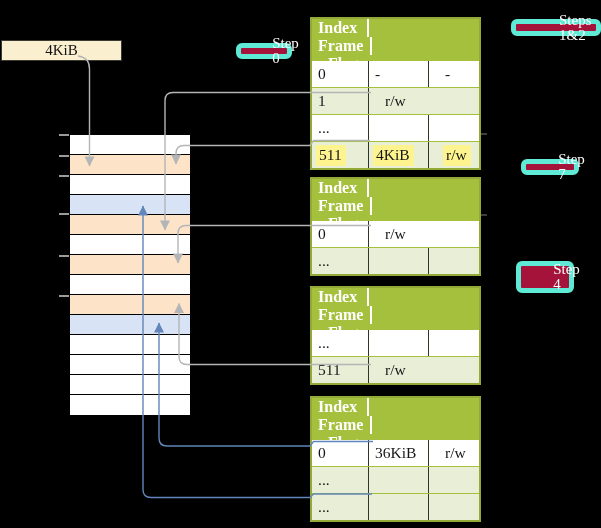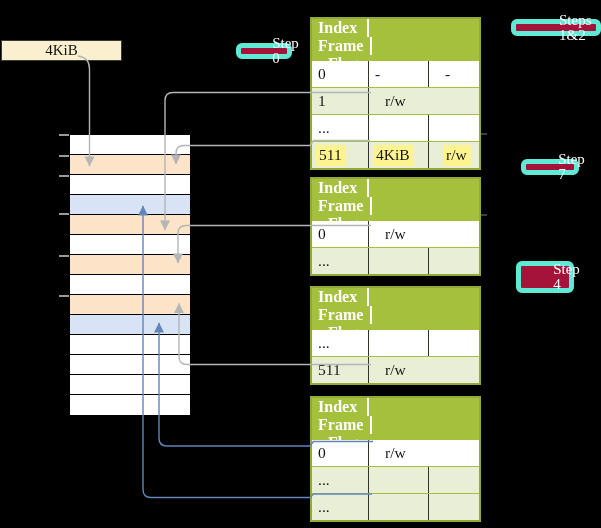--- a/index.html
+++ b/index.html
@@ -212,20 +212,23 @@
   <div class="ptable" style="top:396px">
       <div class="thead">
         <div class="hcell c0">Index</div>
         <div class="hcell c1">Frame</div>
         <div class="hcell c2">Flags</div>
       </div>
       <div class="trow">
         <div class="cell c0">
           <span>0</span>
         </div>
+        <div class="cell c1">
+          <span>36KiB</span>
+        </div>
         <div class="cell c2">
           <span>r/w</span>
         </div>
       </div>
       <div class="trow shaded">
         <div class="cell c0">
           <span>...</span>
         </div>
         <div class="cell c1">
           <span></span>

